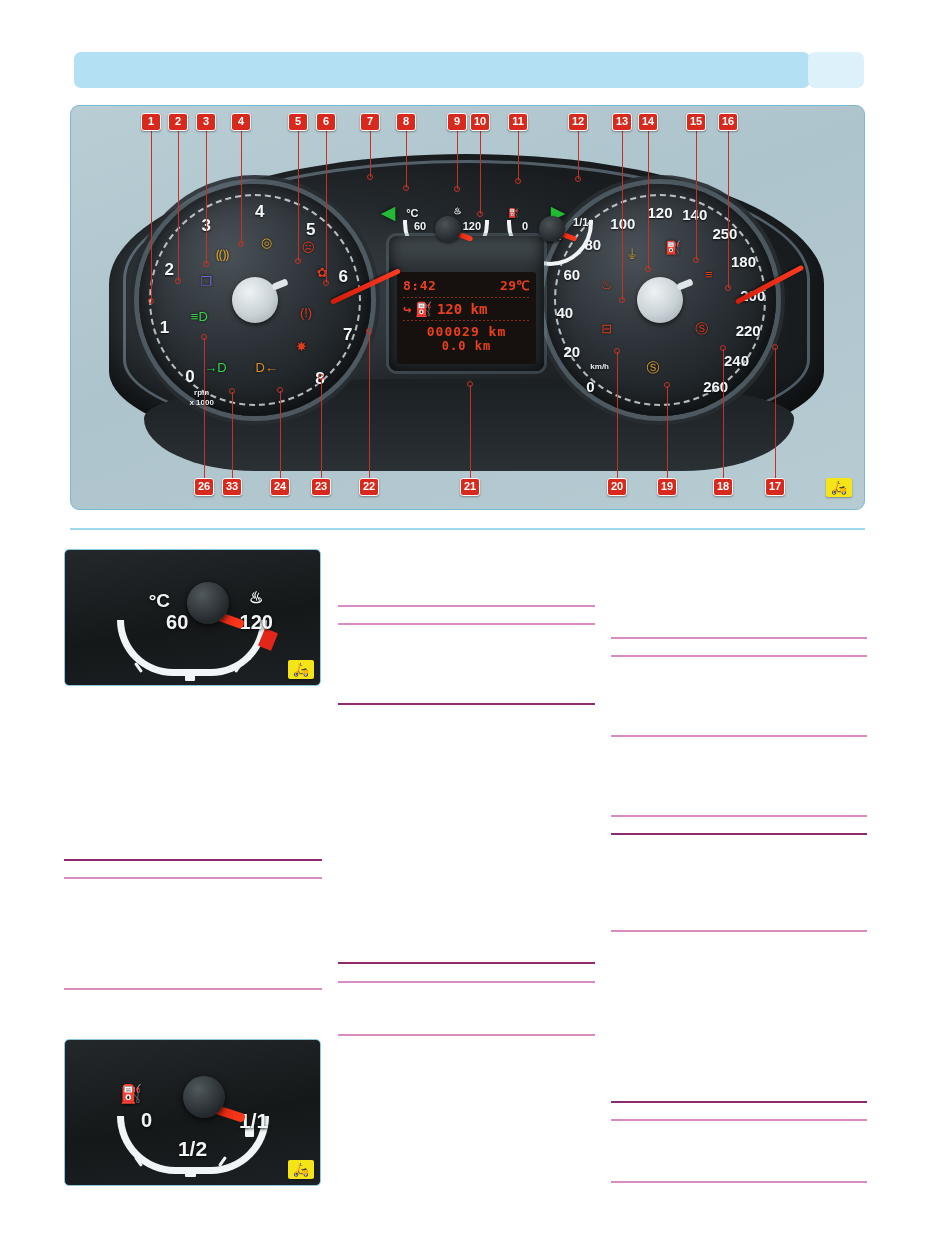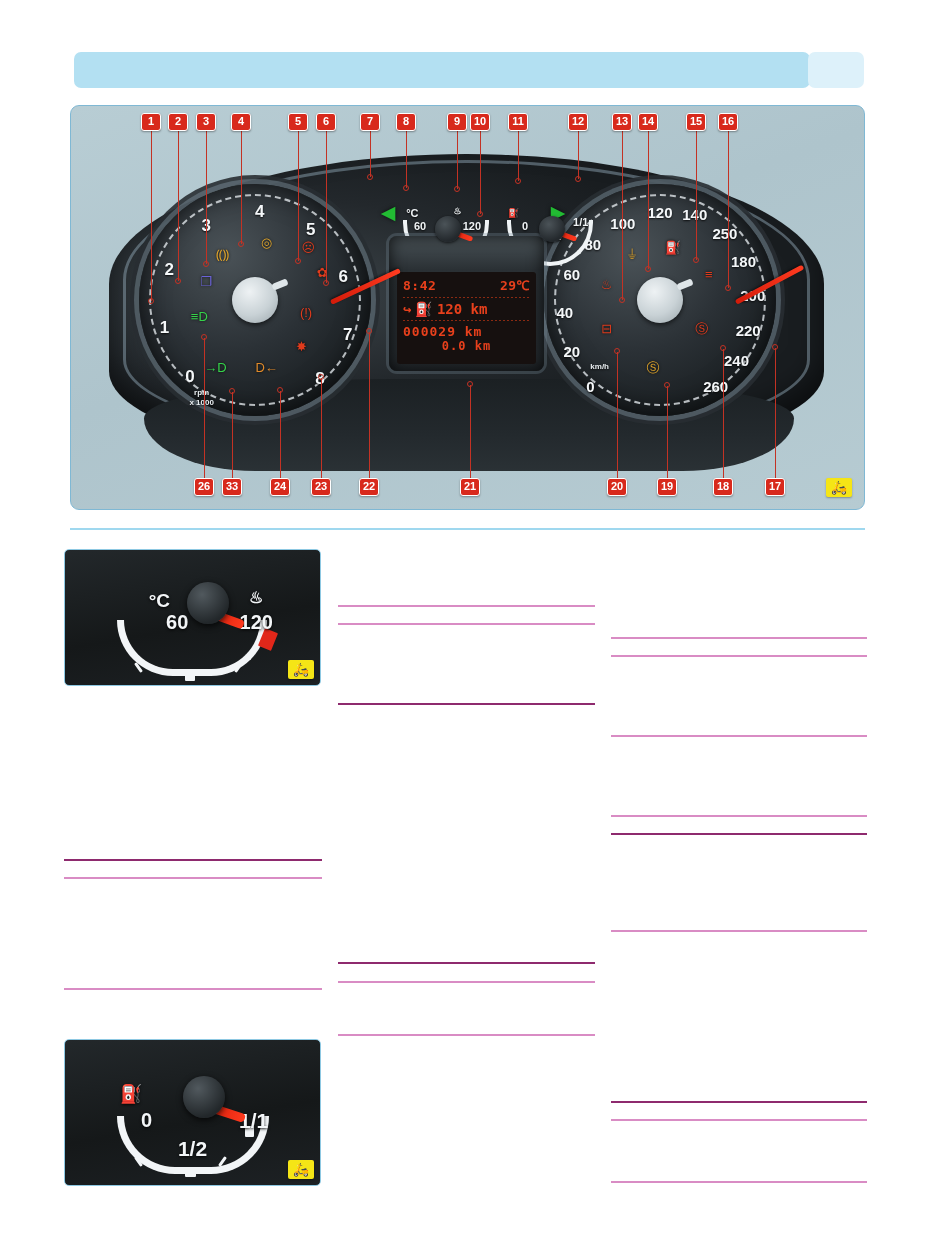--- a/index.html
+++ b/index.html
@@ -149,21 +149,21 @@
     border-radius:3px;
     padding:4px 6px;
     font-family:"DejaVu Sans Mono", monospace;
     color:#e8401c;
   }
   .lcd-row{ display:flex; justify-content:space-between; align-items:center;
             font-size:13px; font-weight:700; letter-spacing:.5px; }
   .lcd-sep{ height:1px; margin:3px 0;
             background:repeating-linear-gradient(90deg,#8a2a12 0 2px,transparent 2px 4px); }
   .lcd-range{ display:flex; align-items:center; gap:4px; font-size:14px; font-weight:700; }
-  .lcd-odo{ font-size:13px; font-weight:700; letter-spacing:1px; }
+  .lcd-odo{ text-align:center; font-size:13px; font-weight:700; letter-spacing:1px; }
   .lcd-trip{ text-align:center; font-size:12px; font-weight:700; letter-spacing:1px; }
 
   
   .mini-gauge{ position:absolute; color:#eef2f4; }
   .mini-arc{
     position:absolute;
     width:86px; height:46px;
     border:4px solid #f0f4f6;
     border-top:none;
     border-radius:0 0 86px 86px;

